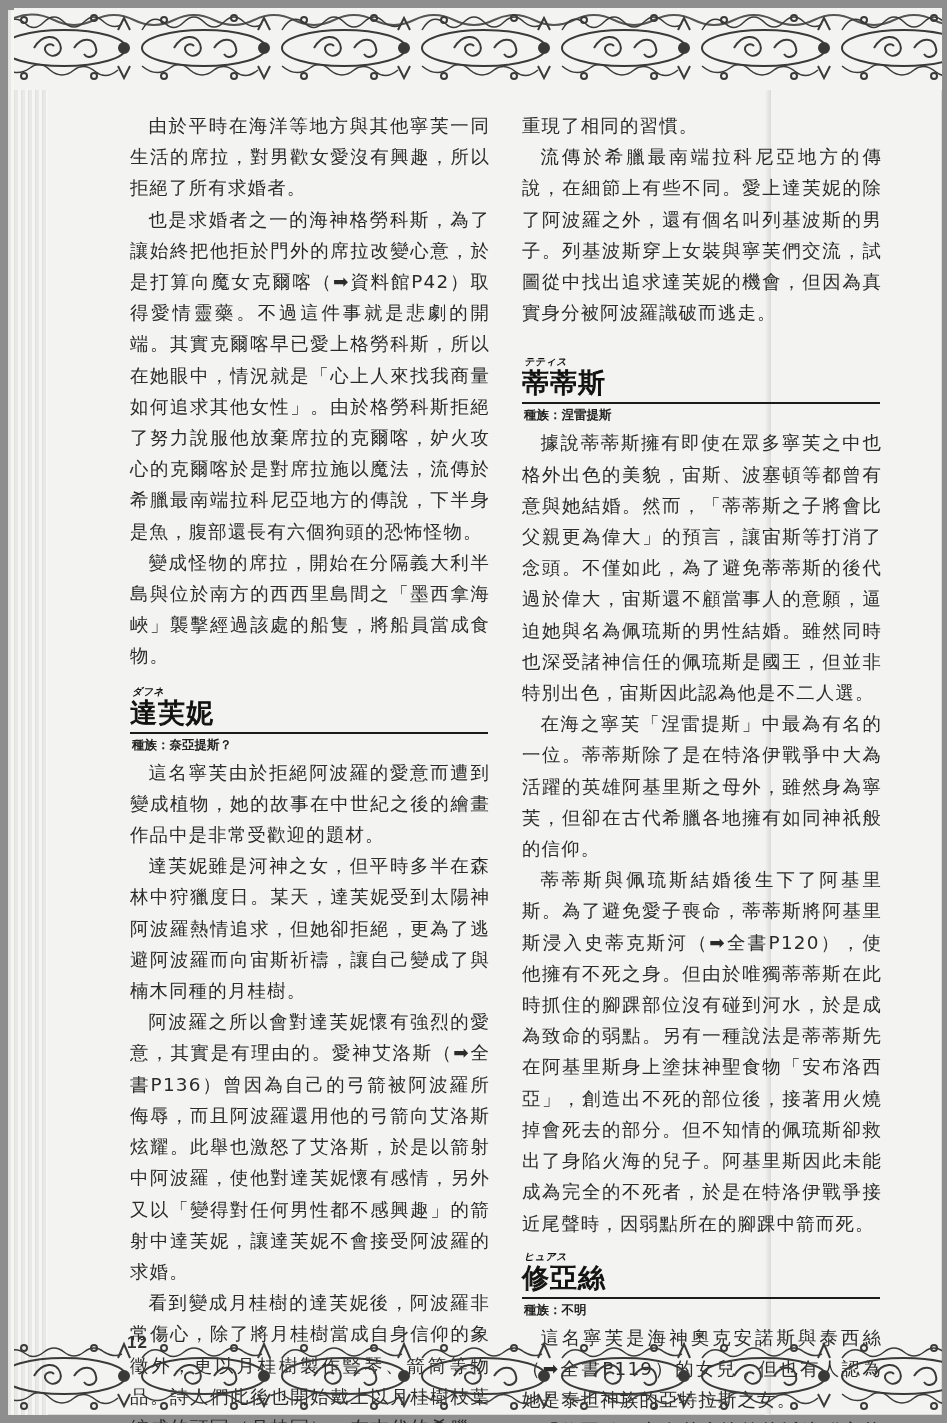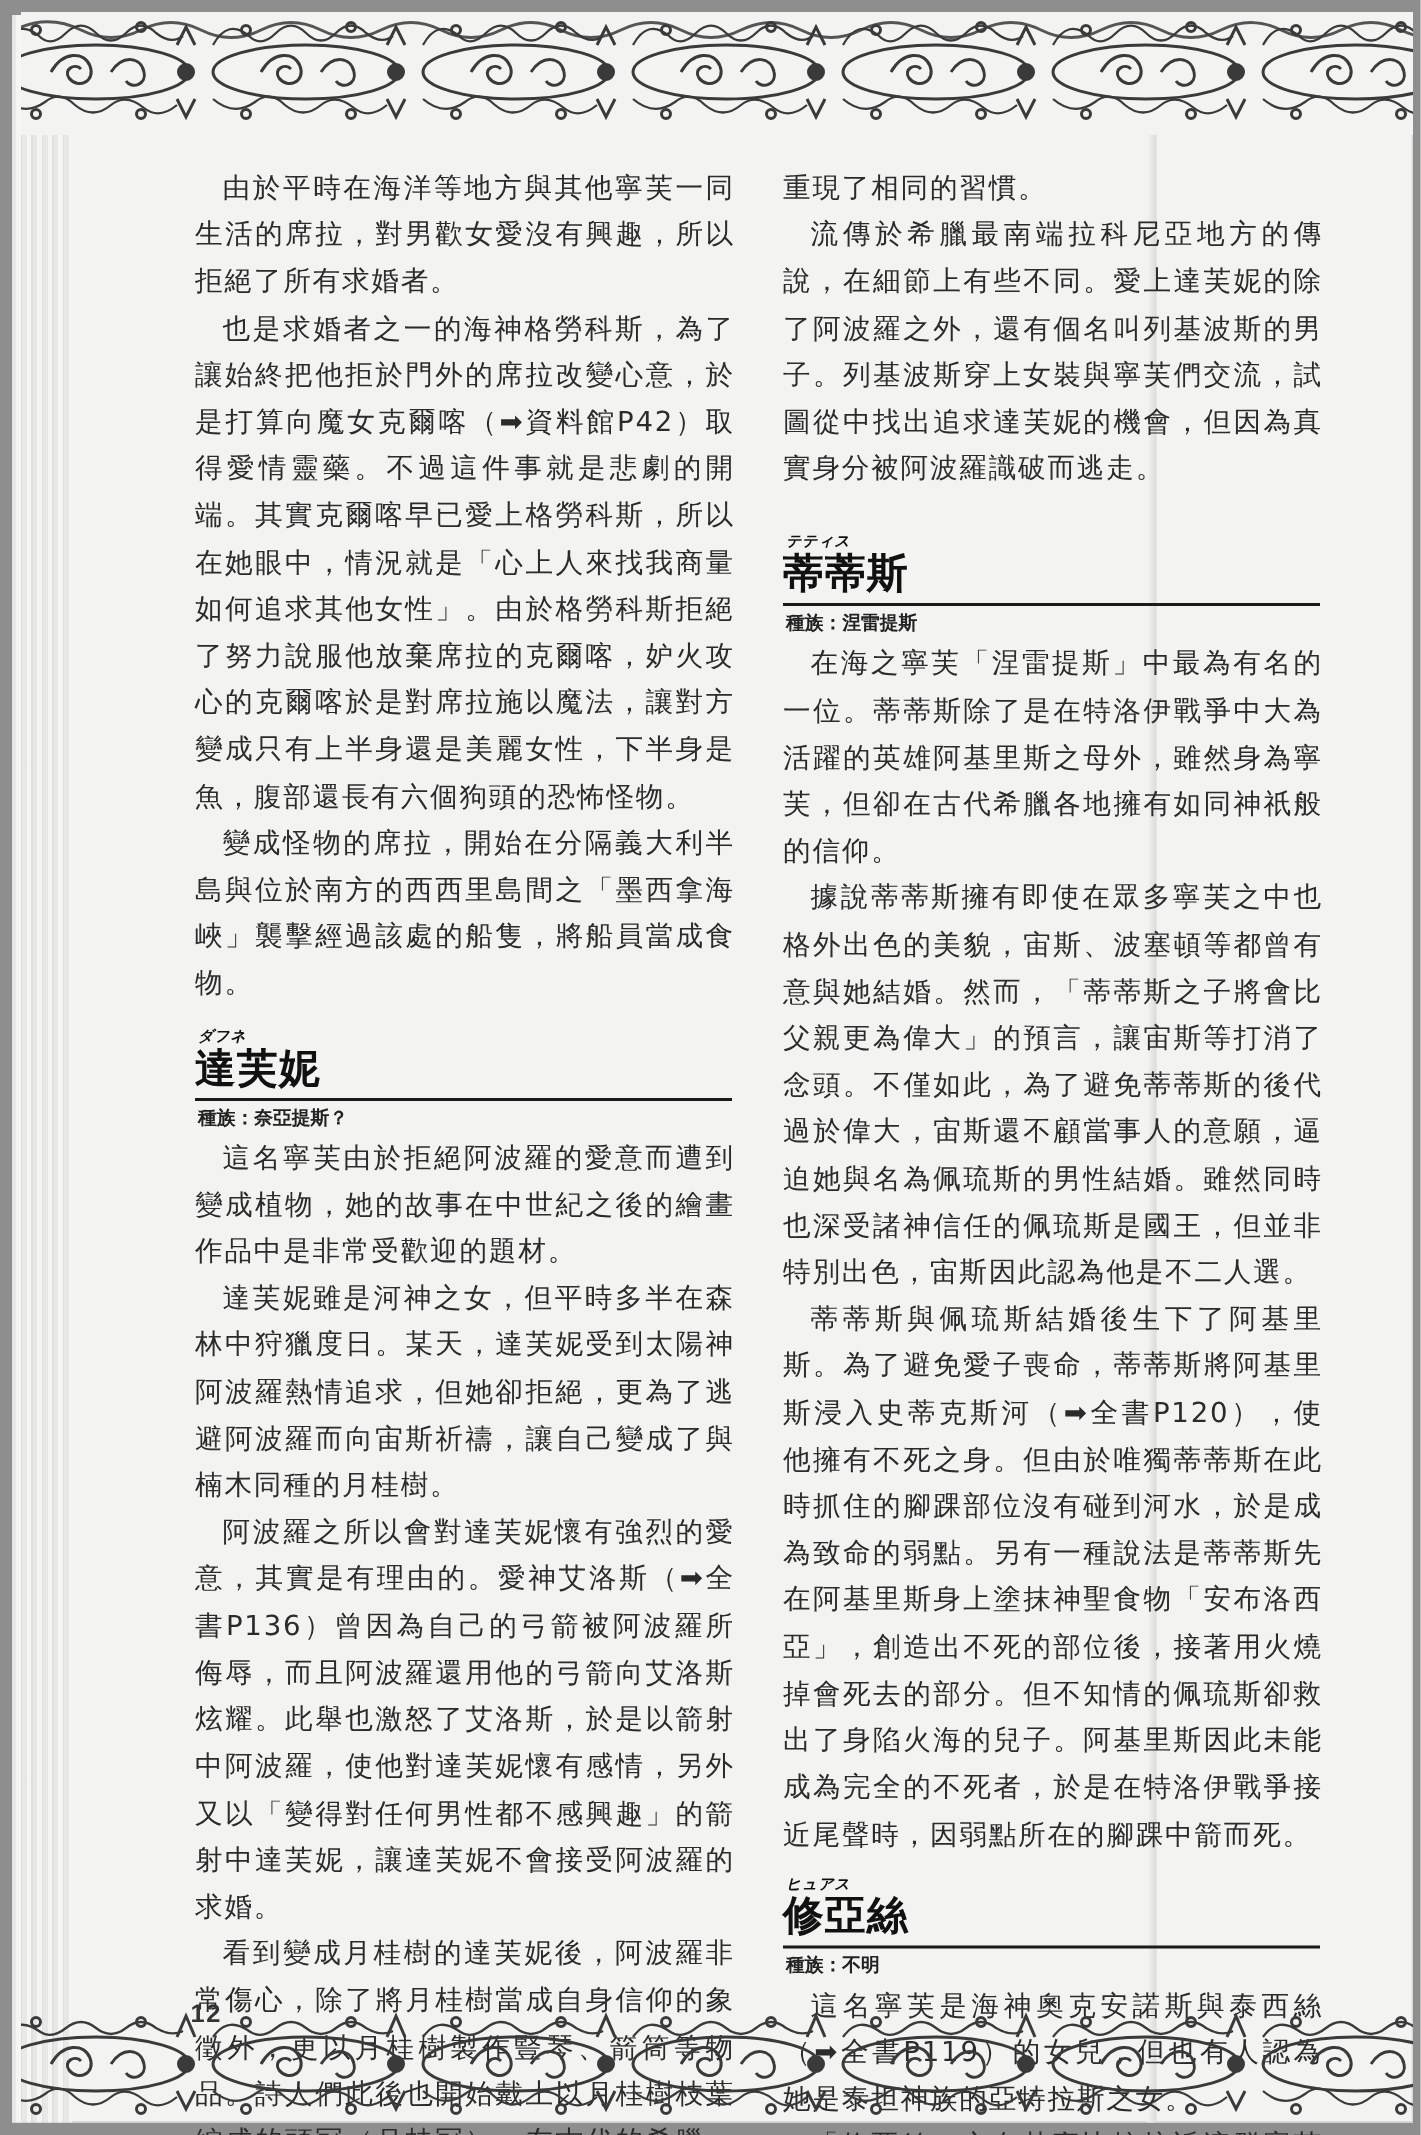--- a/index.html
+++ b/index.html
@@ -101,21 +101,21 @@
       <use href="#orn" x="260" y="-8"></use>
       <use href="#orn" x="400" y="-8"></use>
       <use href="#orn" x="540" y="-8"></use>
       <use href="#orn" x="680" y="-8"></use>
       <use href="#orn" x="820" y="-8"></use>
     </svg>
   </div>
 
   <div class="col left">
     <p class="para">由於平時在海洋等地方與其他寧芙一同生活的席拉，對男歡女愛沒有興趣，所以拒絕了所有求婚者。</p>
-    <p class="para">也是求婚者之一的海神格勞科斯，為了讓始終把他拒於門外的席拉改變心意，於是打算向魔女克爾喀（➡資料館P42）取得愛情靈藥。不過這件事就是悲劇的開端。其實克爾喀早已愛上格勞科斯，所以在她眼中，情況就是「心上人來找我商量如何追求其他女性」。由於格勞科斯拒絕了努力說服他放棄席拉的克爾喀，妒火攻心的克爾喀於是對席拉施以魔法，讓對方變成只有上半身還是美麗女性，下半身是魚，腹部還長有六個狗頭的恐怖怪物。</p>
+    <p class="para">也是求婚者之一的海神格勞科斯，為了讓始終把他拒於門外的席拉改變心意，於是打算向魔女克爾喀（➡資料館P42）取得愛情靈藥。不過這件事就是悲劇的開端。其實克爾喀早已愛上格勞科斯，所以在她眼中，情況就是「心上人來找我商量如何追求其他女性」。由於格勞科斯拒絕了努力說服他放棄席拉的克爾喀，妒火攻心的克爾喀於是對席拉施以魔法，流傳於希臘最南端拉科尼亞地方的傳說，下半身是魚，腹部還長有六個狗頭的恐怖怪物。</p>
     <p class="para">變成怪物的席拉，開始在分隔義大利半島與位於南方的西西里島間之「墨西拿海峽」襲擊經過該處的船隻，將船員當成食物。</p>
 
     <div class="entry-head" style="margin-top:14px;">
       <div class="kana">ダフネ</div>
       <div class="entry-title">達芙妮</div>
       <div class="rule"></div>
       <div class="race">種族：奈亞提斯？</div>
     </div>
     <p class="para">這名寧芙由於拒絕阿波羅的愛意而遭到變成植物，她的故事在中世紀之後的繪畫作品中是非常受歡迎的題材。</p>
     <p class="para">達芙妮雖是河神之女，但平時多半在森林中狩獵度日。某天，達芙妮受到太陽神阿波羅熱情追求，但她卻拒絕，更為了逃避阿波羅而向宙斯祈禱，讓自己變成了與楠木同種的月桂樹。</p>
@@ -126,22 +126,22 @@
   <div class="col right">
     <p class="para noindent">重現了相同的習慣。</p>
     <p class="para">流傳於希臘最南端拉科尼亞地方的傳說，在細節上有些不同。愛上達芙妮的除了阿波羅之外，還有個名叫列基波斯的男子。列基波斯穿上女裝與寧芙們交流，試圖從中找出追求達芙妮的機會，但因為真實身分被阿波羅識破而逃走。</p>
 
     <div class="entry-head" style="margin-top:28px;">
       <div class="kana">テティス</div>
       <div class="entry-title">蒂蒂斯</div>
       <div class="rule"></div>
       <div class="race">種族：涅雷提斯</div>
     </div>
+    <p class="para">據說蒂蒂斯擁有即使在眾多寧芙之中也格外出色的美貌，宙斯、波塞頓等都曾有意與她結婚。然而，「蒂蒂斯之子將會比父親更為偉大」的預言，讓宙斯等打消了念頭。不僅如此，為了避免蒂蒂斯的後代過於偉大，宙斯還不顧當事人的意願，逼迫她與名為佩琉斯的男性結婚。雖然同時也深受諸神信任的佩琉斯是國王，但並非特別出色，宙斯因此認為他是不二人選。</p>
     <p class="para">在海之寧芙「涅雷提斯」中最為有名的一位。蒂蒂斯除了是在特洛伊戰爭中大為活躍的英雄阿基里斯之母外，雖然身為寧芙，但卻在古代希臘各地擁有如同神祇般的信仰。</p>
-    <p class="para">據說蒂蒂斯擁有即使在眾多寧芙之中也格外出色的美貌，宙斯、波塞頓等都曾有意與她結婚。然而，「蒂蒂斯之子將會比父親更為偉大」的預言，讓宙斯等打消了念頭。不僅如此，為了避免蒂蒂斯的後代過於偉大，宙斯還不顧當事人的意願，逼迫她與名為佩琉斯的男性結婚。雖然同時也深受諸神信任的佩琉斯是國王，但並非特別出色，宙斯因此認為他是不二人選。</p>
     <p class="para">蒂蒂斯與佩琉斯結婚後生下了阿基里斯。為了避免愛子喪命，蒂蒂斯將阿基里斯浸入史蒂克斯河（➡全書P120），使他擁有不死之身。但由於唯獨蒂蒂斯在此時抓住的腳踝部位沒有碰到河水，於是成為致命的弱點。另有一種說法是蒂蒂斯先在阿基里斯身上塗抹神聖食物「安布洛西亞」，創造出不死的部位後，接著用火燒掉會死去的部分。但不知情的佩琉斯卻救出了身陷火海的兒子。阿基里斯因此未能成為完全的不死者，於是在特洛伊戰爭接近尾聲時，因弱點所在的腳踝中箭而死。</p>
 
     <div class="entry-head" style="margin-top:12px;">
       <div class="kana">ヒュアス</div>
       <div class="entry-title">修亞絲</div>
       <div class="rule"></div>
       <div class="race">種族：不明</div>
     </div>
     <p class="para">這名寧芙是海神奧克安諾斯與泰西絲（➡全書P119）的女兒，但也有人認為她是泰坦神族的亞特拉斯之女。</p>
     <p class="para">「修亞絲」之名其實比較接近這群寧芙共</p>

